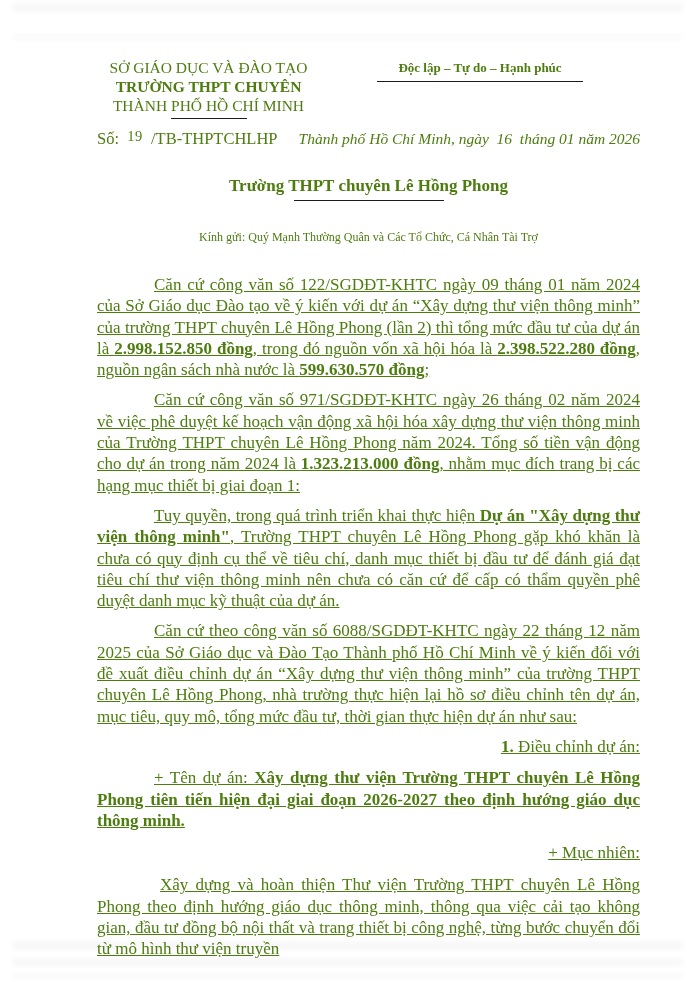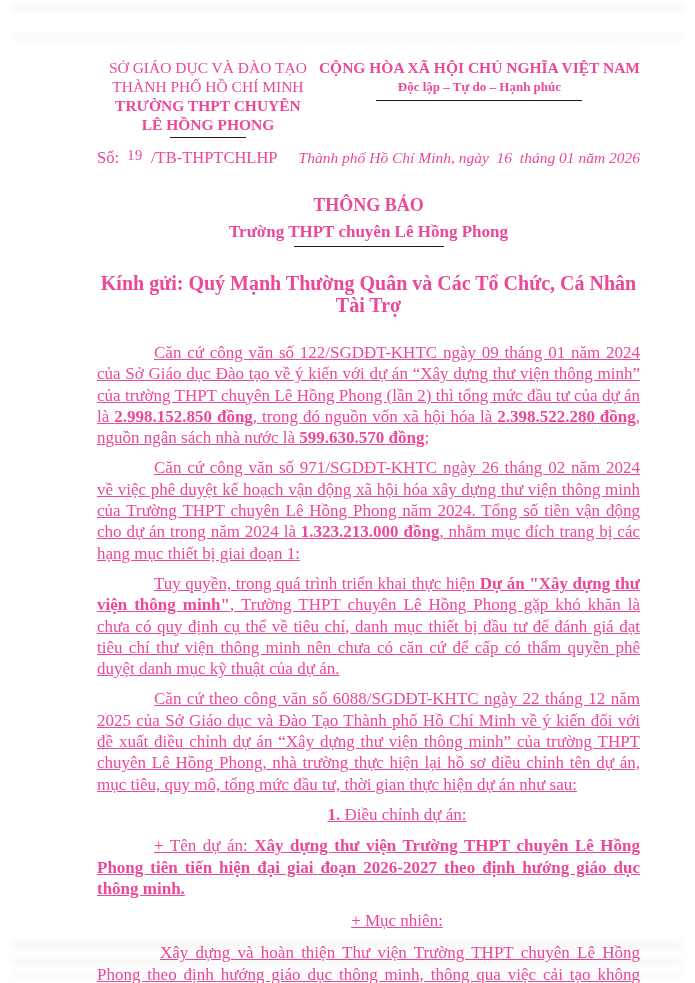--- a/index.html
+++ b/index.html
@@ -5,21 +5,21 @@
   html, body { margin: 0; padding: 0; background: #e8e8e8; }
   .page {
     position: relative;
     width: 695px;
     height: 983px;
     margin: 0 auto;
     background: #ffffff;
     box-sizing: border-box;
     padding: 58px 55px 16px 97px;
     font-family: "Liberation Serif", "DejaVu Serif", serif;
-    color: #ec4899;
+    color: #4d7c0f;
     overflow: hidden;
   }
   .b { font-weight: bold; }
 
   
   .header-row { display: flex; }
   .col-left { width: 223px; text-align: center; }
   .col-right { flex: 1; text-align: center; }
   .h-line { font-size: 15.5px; line-height: 19px; white-space: nowrap; }
   .h-bold { font-weight: bold; }
@@ -33,34 +33,34 @@
   .ref-left .filled-num { position: relative; top: -3px; font-size: 14.5px; letter-spacing: .5px; }
   .ref-right { flex: 1; text-align: left; font-style: italic; font-size: 15.5px; white-space: nowrap; }
 
   
   .title-block { text-align: center; margin-top: 26px; }
   .title-main { font-size: 18px; font-weight: bold; line-height: 23px; margin-bottom: 4px; }
   .title-sub { font-size: 17px; font-weight: bold; line-height: 21px; }
   .title-underline { width: 150px; border-bottom: 1.5px solid #1c1c1c; margin: 4px auto 0; }
 
   
-  .salutation { text-align: center; margin-top: 25px; font-size: 20px; line-height: 22px; font-weight: bold; }
+  .salutation { text-align: center; margin-top: 25px; font-size: 12px; line-height: 22px; }
 
   
   .body-text { margin-top: 26px; }
   .para {
     font-size: 17px;
     line-height: 21.3px;
     text-align: justify;
     text-indent: 57px;
     margin: 0 0 9px 0;
     text-decoration: underline;
   }
   .para:last-child { margin-bottom: 0; }
-  .heading-line { text-align: center; margin: 3px 0 10px; }
+  .heading-line { text-align: right; margin: 3px 0 10px; }
   .plus-item { margin: 0 0 11px 0; }
   .objective-para { text-indent: 63px; }
 
   
   .artifact {
     position: absolute; left: 12px; right: 12px;
     background: rgba(70, 70, 70, 0.035);
     filter: blur(2px);
     border-radius: 3px;
     pointer-events: none;
@@ -75,39 +75,36 @@
 <body>
 
 <div class="page">
 
   <div class="artifact a-top1"></div>
   <div class="artifact a-top2"></div>
 
   <div class="header-row">
     <div class="col-left">
       <div class="h-line">SỞ GIÁO DỤC VÀ ĐÀO TẠO</div>
+      <div class="h-line h-bold">TRƯỜNG THPT CHUYÊN</div>
       <div class="h-line">THÀNH PHỐ HỒ CHÍ MINH</div>
-      <div class="h-line h-bold">TRƯỜNG THPT CHUYÊN</div>
-      <div class="h-line h-bold">LÊ HỒNG PHONG</div>
       <div class="org-underline"></div>
     </div>
     <div class="col-right">
-      <div class="h-line h-bold">CỘNG HÒA XÃ HỘI CHỦ NGHĨA VIỆT NAM</div>
       <div class="h-line h-bold motto">Độc lập – Tự do – Hạnh phúc</div>
       <div class="motto-underline"></div>
     </div>
   </div>
 
   <div class="ref-row">
     <div class="ref-left"><span>Số:&nbsp; </span><span class="filled-num">19</span><span>&nbsp; /TB-THPTCHLHP</span></div>
     <div class="ref-right">Thành phố Hồ Chí Minh, ngày&nbsp; 16&nbsp; tháng 01 năm 2026</div>
   </div>
 
   <div class="title-block">
-    <div class="title-main">THÔNG BÁO</div>
     <div class="title-sub">Trường THPT chuyên Lê Hồng Phong</div>
     <div class="title-underline"></div>
   </div>
 
   <div class="salutation">Kính gửi: Quý Mạnh Thường Quân và Các Tổ Chức, Cá Nhân Tài Trợ</div>
 
   <div class="body-text">
     <p class="para"><span>Căn cứ công văn số 122/SGDĐT-KHTC ngày 09 tháng 01 năm 2024 của Sở Giáo dục Đào tạo về ý kiến với dự án “Xây dựng thư viện thông minh” của trường THPT chuyên Lê Hồng Phong (lần 2) thì tổng mức đầu tư của dự án là </span><span class="b">2.998.152.850 đồng</span><span>, trong đó nguồn vốn xã hội hóa là </span><span class="b">2.398.522.280 đồng</span><span>, nguồn ngân sách nhà nước là </span><span class="b">599.630.570 đồng</span><span>;</span></p>
     <p class="para"><span>Căn cứ công văn số 971/SGDĐT-KHTC ngày 26 tháng 02 năm 2024 về việc phê duyệt kế hoạch vận động xã hội hóa xây dựng thư viện thông minh của Trường THPT chuyên Lê Hồng Phong năm 2024. Tổng số tiền vận động cho dự án trong năm 2024 là </span><span class="b">1.323.213.000 đồng</span><span>, nhằm mục đích trang bị các hạng mục thiết bị giai đoạn 1:</span></p>
     <p class="para"><span>Tuy quyền, trong quá trình triển khai thực hiện </span><span class="b">Dự án "Xây dựng thư viện thông minh"</span><span>, Trường THPT chuyên Lê Hồng Phong gặp khó khăn là chưa có quy định cụ thể về tiêu chí, danh mục thiết bị đầu tư để đánh giá đạt tiêu chí thư viện thông minh nên chưa có căn cứ để cấp có thẩm quyền phê duyệt danh mục kỹ thuật của dự án.</span></p>

